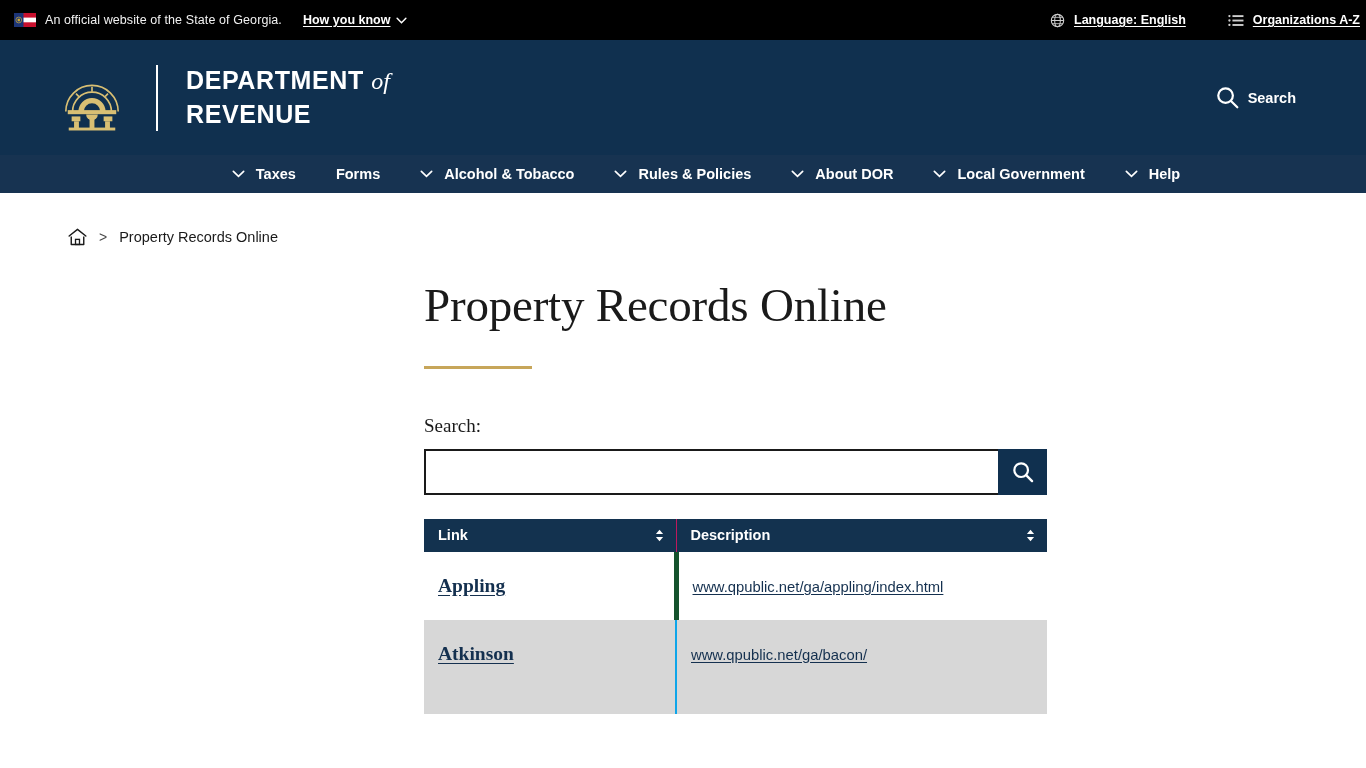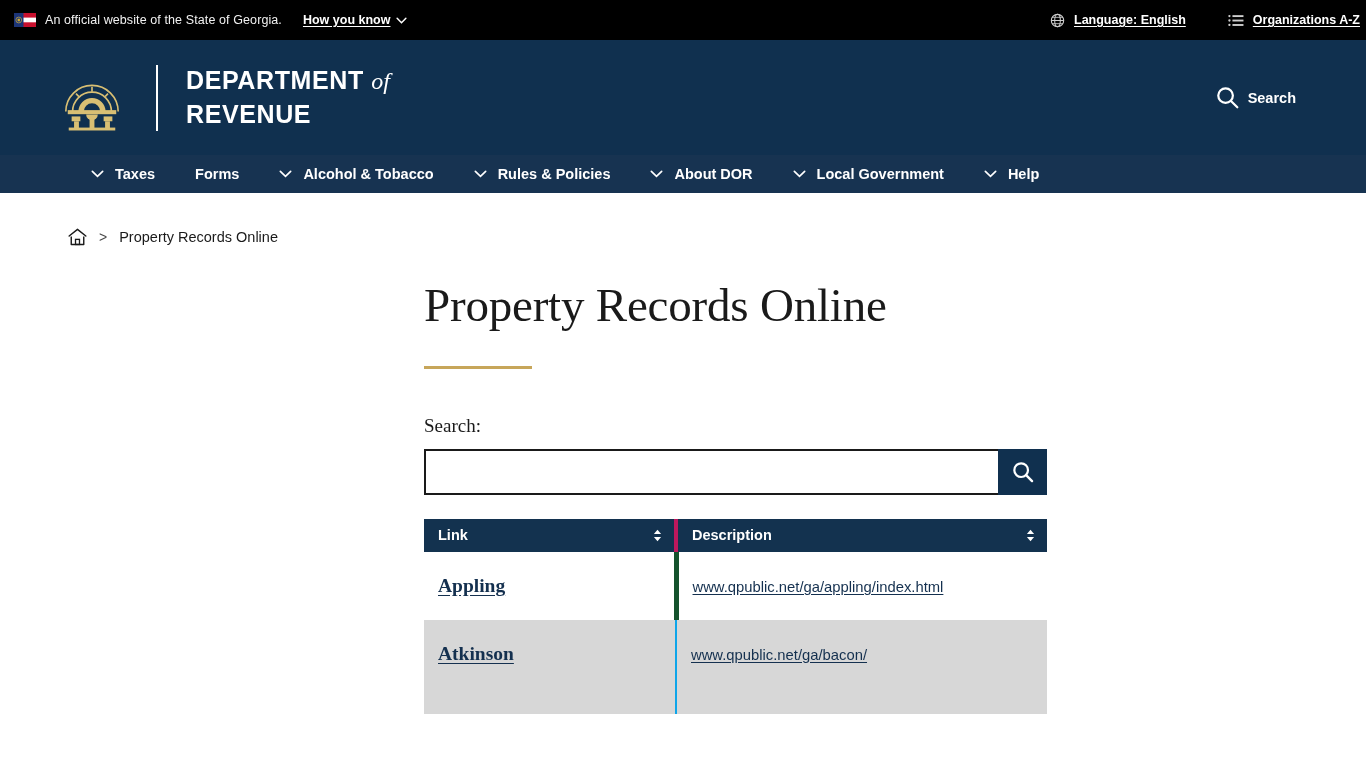--- a/index.html
+++ b/index.html
@@ -103,22 +103,23 @@
     font-size: 14.5px;
     font-weight: 700;
   }
 
   
   .mainnav {
     height: 38px;
     background: #173351;
     display: flex;
     align-items: center;
-    padding-left: 71px;
+    padding-left: 46px;
     gap: 0;
+    justify-content: center;
   }
   .navitem {
     display: flex;
     align-items: center;
     gap: 11px;
     color: #ffffff;
     font-size: 14.5px;
     font-weight: 700;
     padding: 0 20px;
     height: 38px;
@@ -203,21 +204,21 @@
     background: #13324f;
     color: #ffffff;
     font-size: 14.5px;
     font-weight: 700;
     text-align: left;
     padding: 8px 12px 9px 14px;
     height: 31px;
     position: relative;
     vertical-align: middle;
   }
-  .rec-table thead th.col-link { width: 252px; border-right: 4px solid #be185d; }
+  .rec-table thead th.col-link { width: 252px; border-right: 1px solid #be185d; }
   .th-inner { display: flex; align-items: center; justify-content: space-between; }
   .sort-ico { width: 9px; height: 13px; flex: 0 0 auto; }
 
   .rec-table tbody td {
     padding: 0 14px;
     height: 68px;
     vertical-align: middle;
     font-size: 15px;
   }
   .rec-table tbody td.cell-link { border-right: 5px solid #14532d; }

